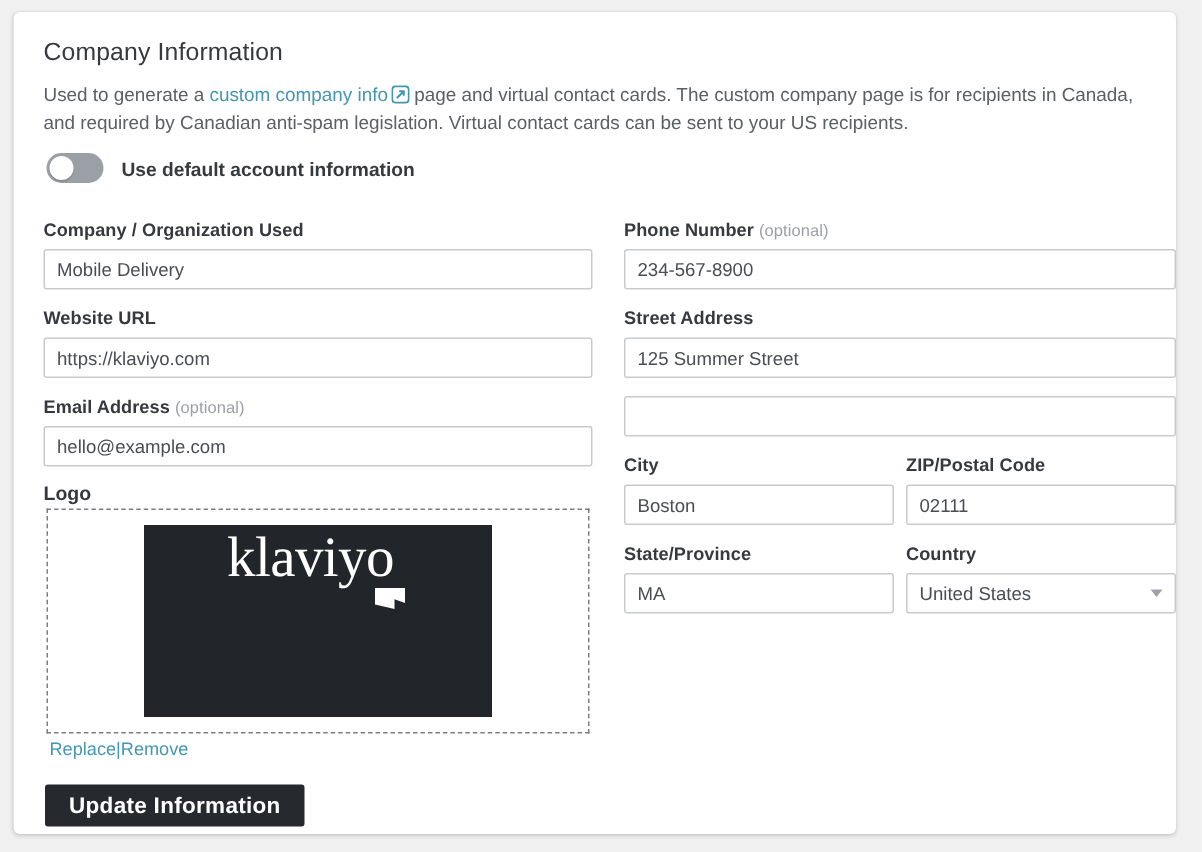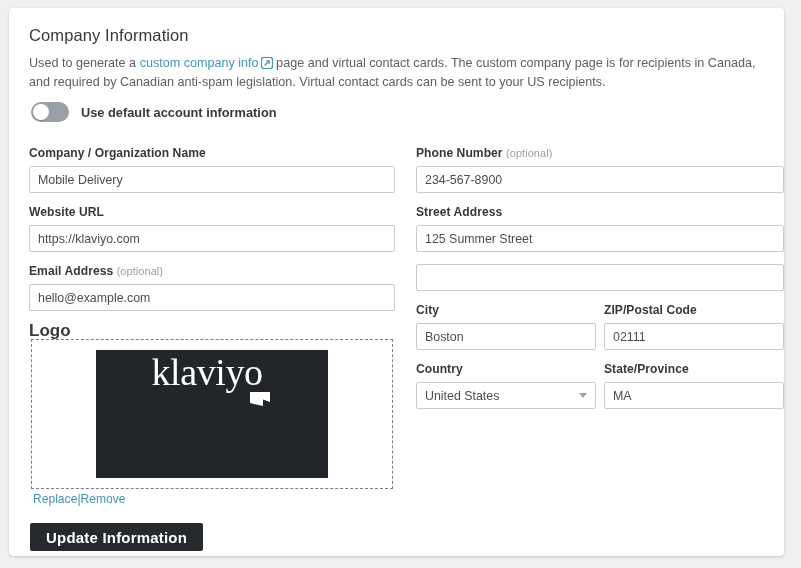--- a/index.html
+++ b/index.html
@@ -178,21 +178,21 @@
     appearance: none;
     -webkit-appearance: none;
     outline: none;
   }
 
   
   .logo-label {
     position: absolute;
     left: 20px;
     top: 313px;
-    font-size: 17px;
+    font-size: 13px;
     font-weight: bold;
     color: #36393d;
   }
   .logo-drop {
     position: absolute;
     left: 22px;
     top: 331px;
     width: 362px;
     height: 150px;
     border: 1.5px dashed #7a7f85;
@@ -276,21 +276,21 @@
     <div class="toggle-row">
       <div class="toggle">
         <div class="knob"></div>
       </div>
       <span class="toggle-label">Use default account information</span>
     </div>
 
     <div class="col-left">
 
       <div class="field">
-        <label class="flabel">Company / Organization Name</label>
+        <label class="flabel">Company / Organization Used</label>
         <input class="finput" type="text" value="Mobile Delivery" style="">
       </div>
 
       <div class="field">
         <label class="flabel">Website URL</label>
         <input class="finput" type="text" value="https://klaviyo.com" style="">
       </div>
 
       <div class="field">
         <label class="flabel"><span>Email Address</span>
@@ -325,32 +325,32 @@
           <input class="finput" type="text" value="Boston" style="">
         </div>
         <div class="field">
           <label class="flabel">ZIP/Postal Code</label>
           <input class="finput" type="text" value="02111" style="">
         </div>
       </div>
 
       <div class="row2">
         <div class="field">
+          <label class="flabel">State/Province</label>
+          <input class="finput" type="text" value="MA" style="">
+        </div>
+        <div class="field">
           <label class="flabel">Country</label>
           <div class="select-wrap">
             <select class="fselect">
               <option>United States</option>
             </select>
             <span class="caret"></span>
           </div>
         </div>
-        <div class="field">
-          <label class="flabel">State/Province</label>
-          <input class="finput" type="text" value="MA" style="">
-        </div>
       </div>
 
     </div>
 
     <div class="logo-label">Logo</div>
 
     <div class="logo-drop">
       <div class="logo-box">
         <span class="logo-word">klaviyo</span>
         <span class="logo-flag">

